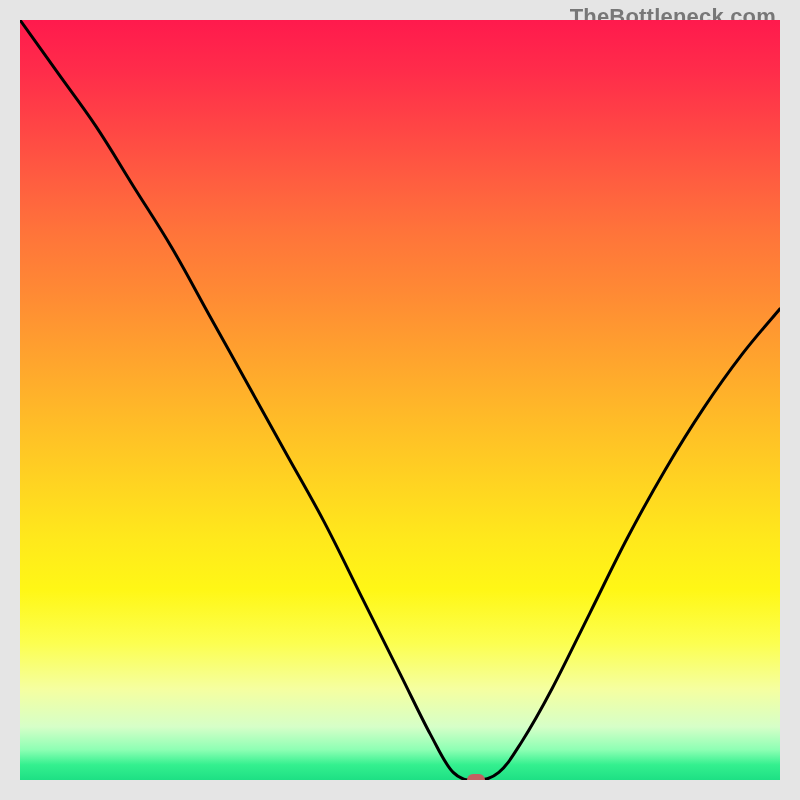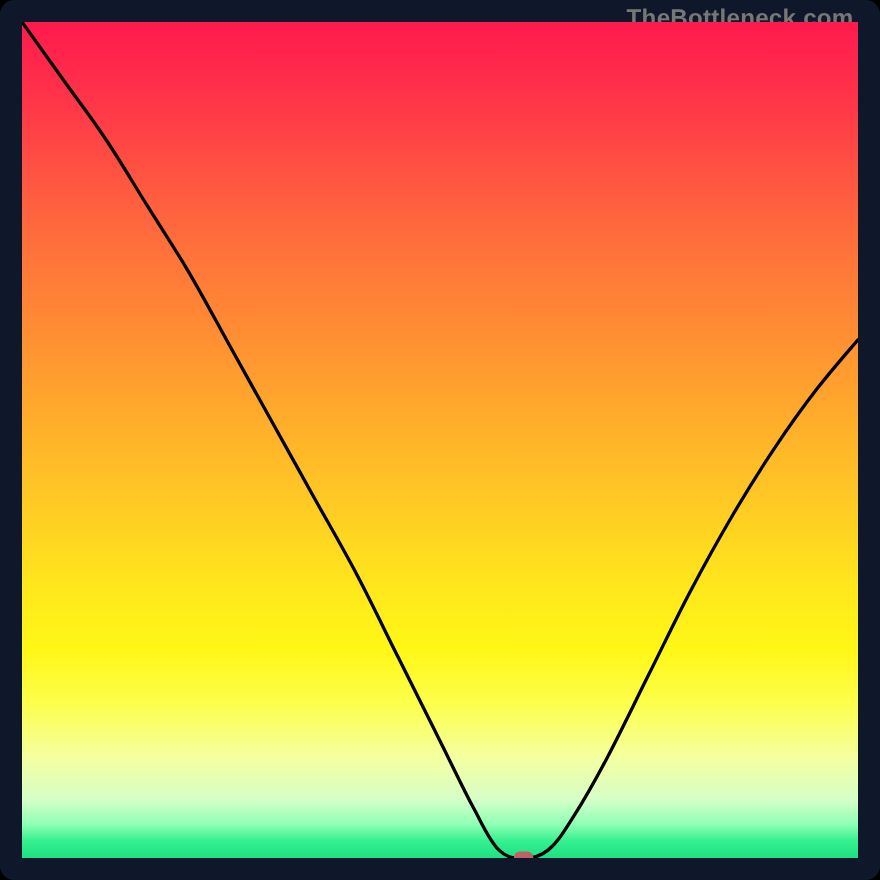--- a/index.html
+++ b/index.html
@@ -8,22 +8,21 @@
     width: 800px;
     height: 800px;
     background: #000;
     overflow: hidden;
     font-family: Arial, Helvetica, sans-serif;
   }
   .frame {
     position: relative;
     width: 800px;
     height: 800px;
-    background: #0f172a;
-    border-radius: 13px;
+    background: #e5e5e5;
   }
   .plot-area {
     position: absolute;
     left: 20px;
     top: 20px;
     width: 760px;
     height: 760px;
     background: linear-gradient(to bottom,
       #ff1a4d 0%,
       #ff2d4a 7%,

